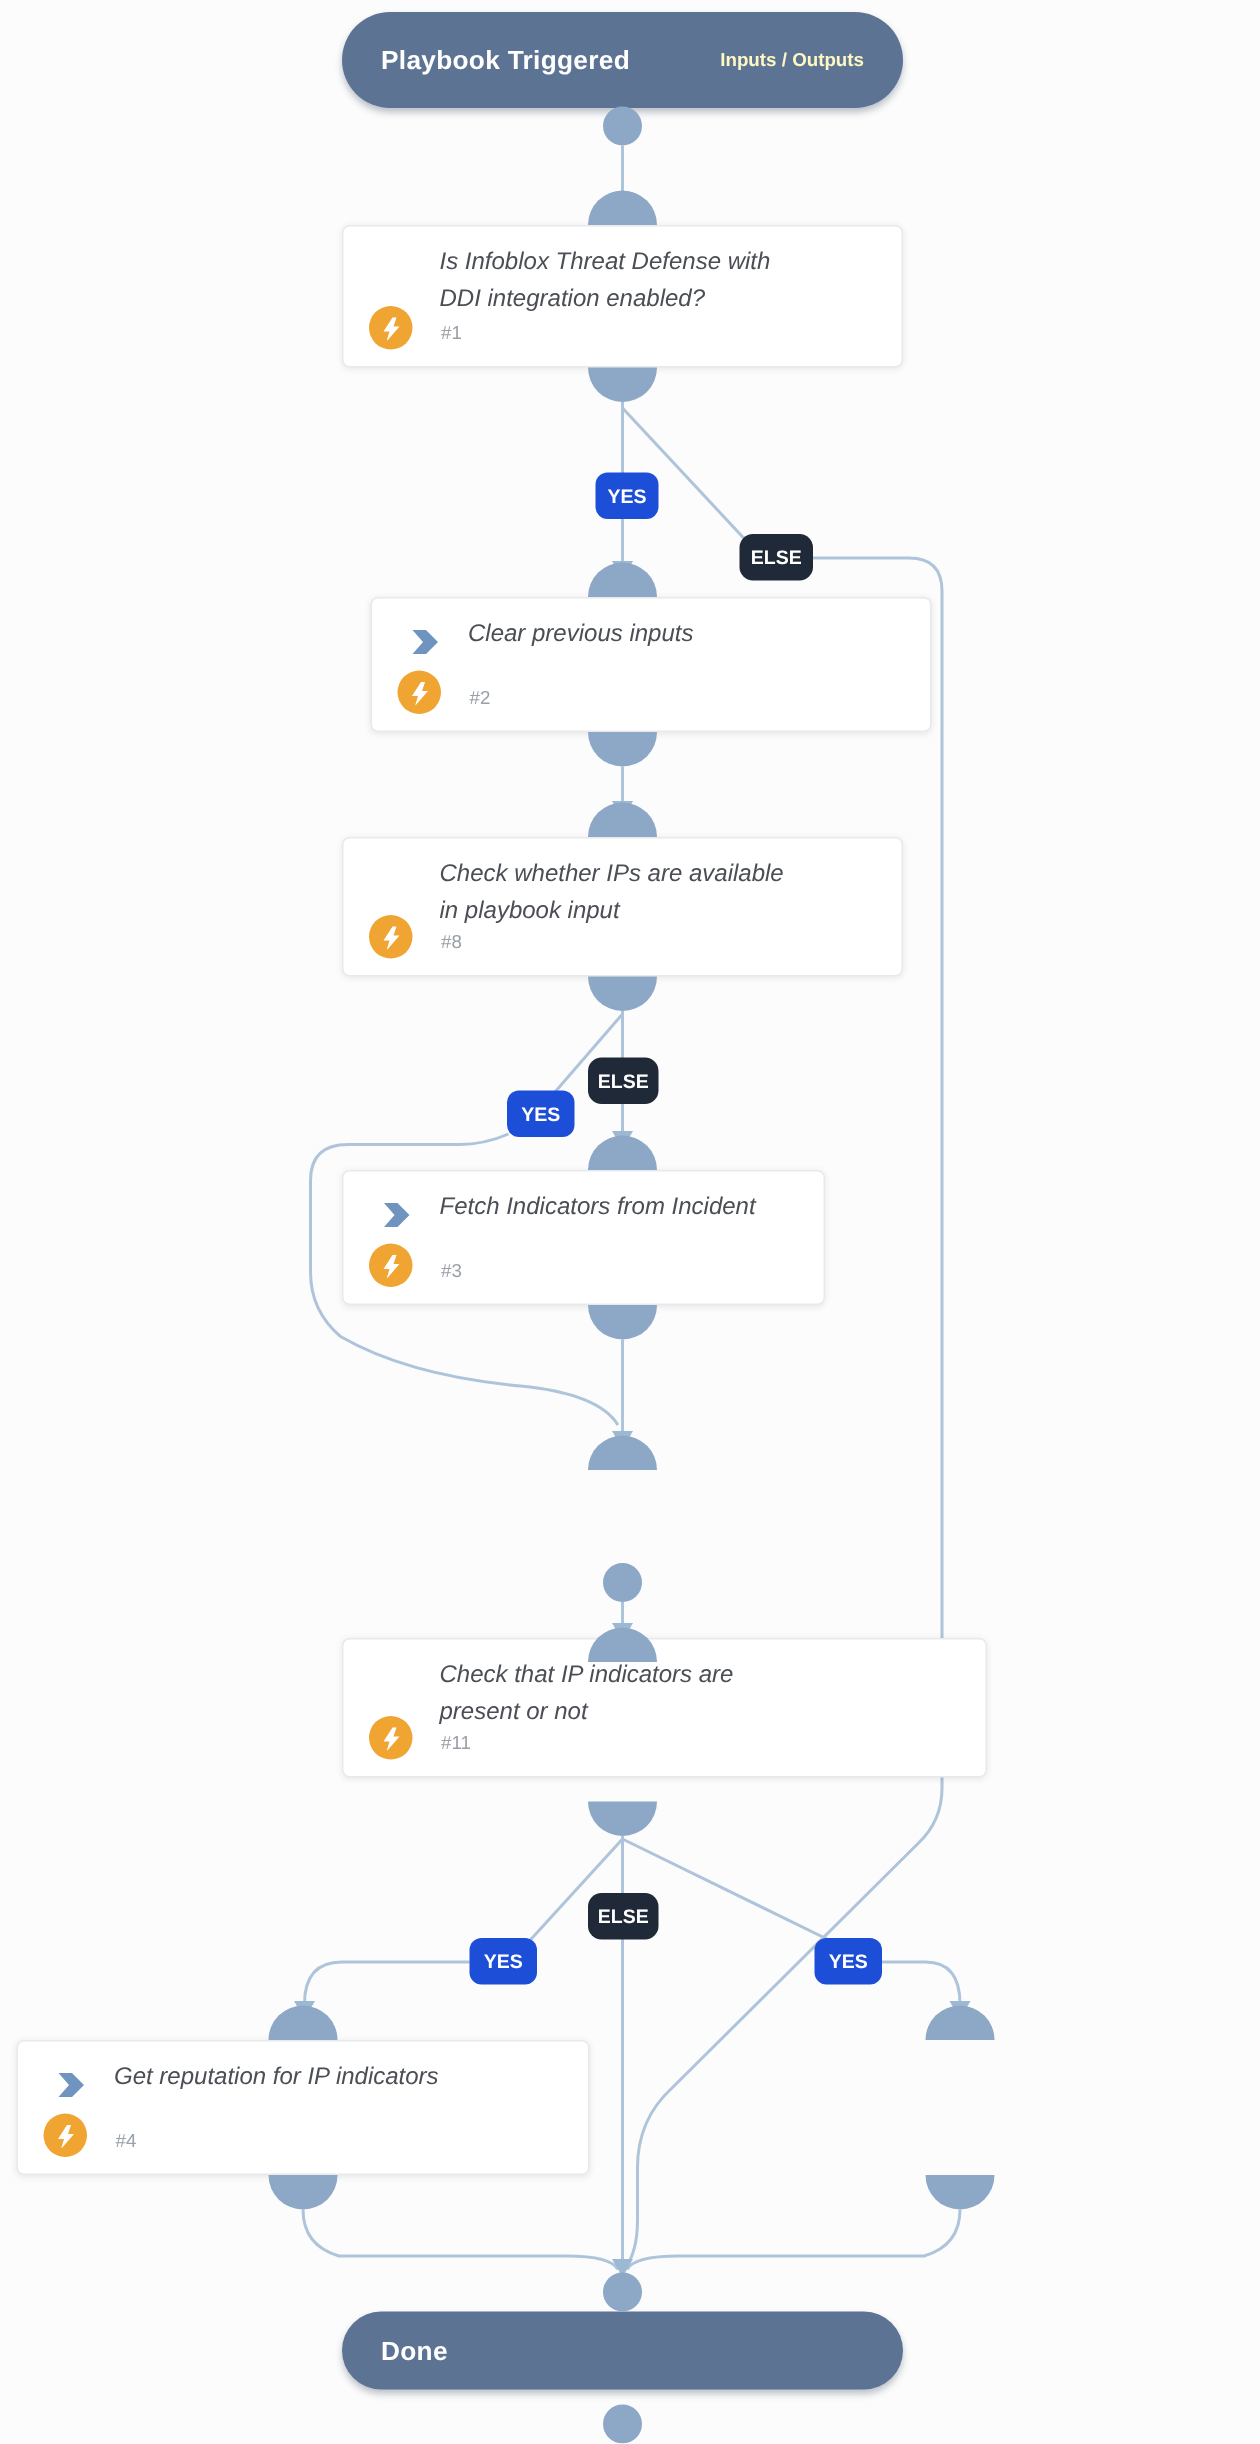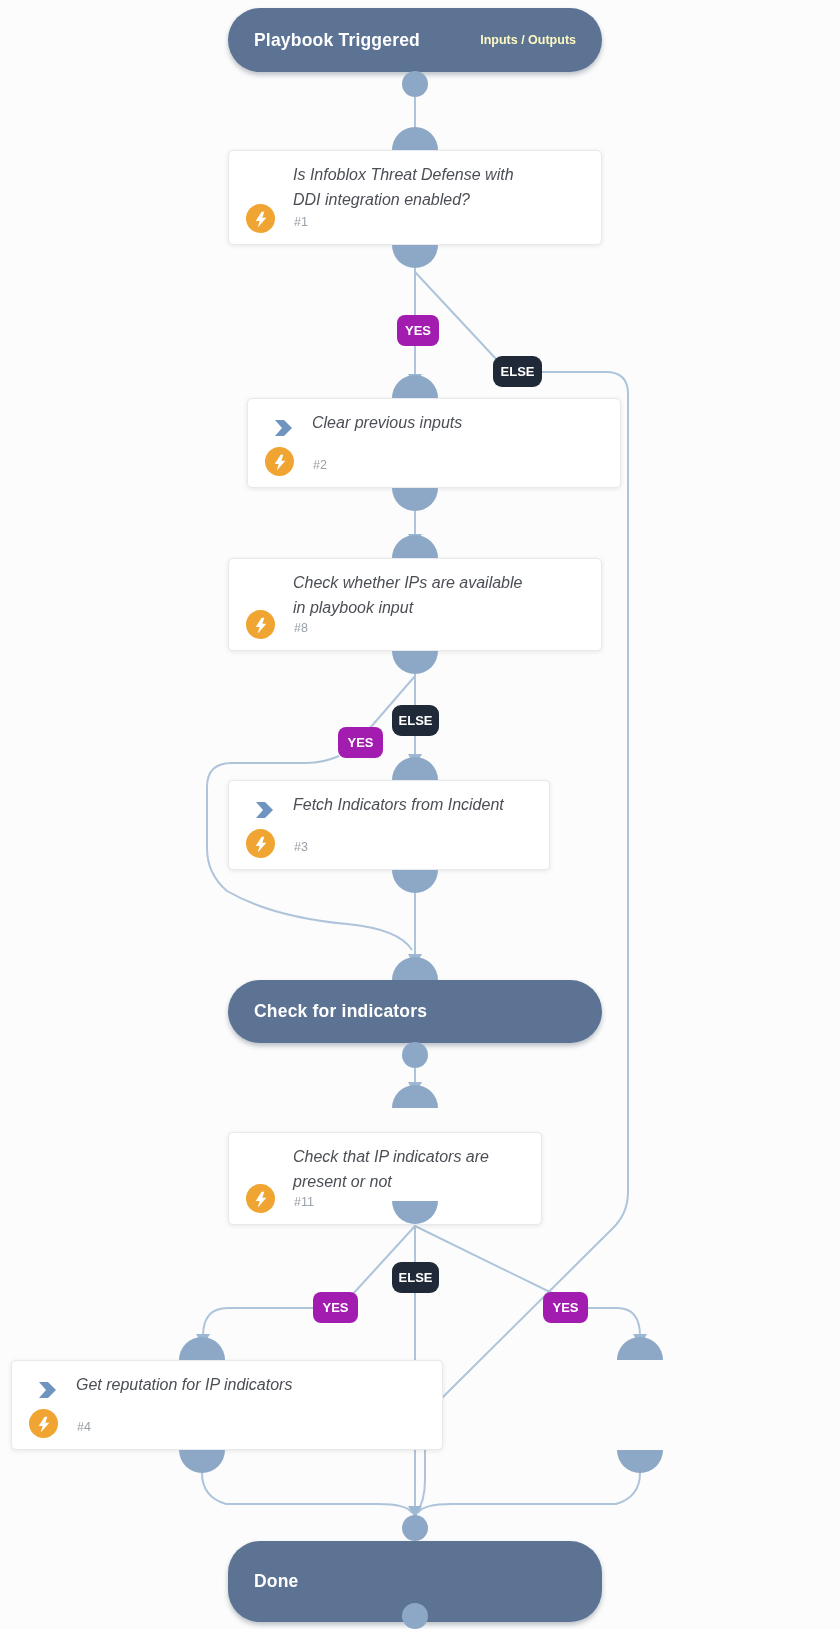--- a/index.html
+++ b/index.html
@@ -19,21 +19,21 @@
         box-shadow:0 1px 5px rgba(0,0,0,.09);box-sizing:border-box;}
   .card .title{position:absolute;left:64px;top:12px;max-width:245px;font-size:16px;color:#4b4f55;line-height:1.55;font-style:italic;}
   .card .tid{position:absolute;left:65px;bottom:15px;font-size:12.5px;color:#9aa0a8;}
   .ticon{position:absolute;left:24px;top:18px;width:22px;height:22px;}
   .diamond{width:16px;height:16px;margin:3px;background:#7e9cc0;transform:rotate(45deg);border-radius:2px;}
   .bolt{position:absolute;left:17px;bottom:11px;width:29px;height:29px;border-radius:50%;
         background:#f0a431;display:flex;align-items:center;justify-content:center;}
 
   .chip{position:absolute;z-index:4;color:#fff;font-weight:bold;font-size:13px;
         display:flex;align-items:center;justify-content:center;border-radius:8px;}
-  .chip.yes{background:#a21caf;}
+  .chip.yes{background:#1d4ed8;}
   .chip.else{background:#202937;border-radius:9px;}
 
   .dome{position:absolute;z-index:3;width:46px;height:23px;background:#8ca8c6;}
   .dome.up{border-radius:23px 23px 0 0;}
   .dome.down{border-radius:0 0 23px 23px;}
   .circle{position:absolute;z-index:3;width:26px;height:26px;border-radius:50%;background:#8ca8c6;}
 </style>
 </head>
 <body>
 
@@ -135,61 +135,58 @@
     <span class="bolt">
       <svg width="16" height="16" viewBox="0 0 24 24">
           <path fill="#fff" d="M13,1 L4,15 h6 l-3,10 L20,10 h-6 l3,-9 Z"></path>
         </svg>
     </span>
     <span class="tid">#3</span>
   </div>
   <div class="dome down" style="left:392px;top:870px;"></div>
 
   <div class="dome up" style="left:392px;top:957px;"></div>
-  <div class="pill" style="left:228px;top:980px;width:374px;height:63px;">
-    <span class="ptitle">Check for indicators</span>
-  </div>
   <div class="circle" style="left:402px;top:1042px;"></div>
 
   <div class="dome up" style="left:392px;top:1085px;"></div>
-  <div class="card" style="left:228px;top:1132px;width:314px;height:93px;">
+  <div class="card" style="left:228px;top:1092px;width:430px;height:93px;">
     <span class="ticon"><span class="diamond"></span></span>
     <span class="title">Check that IP indicators are present or not</span>
     <span class="bolt">
       <svg width="16" height="16" viewBox="0 0 24 24">
           <path fill="#fff" d="M13,1 L4,15 h6 l-3,10 L20,10 h-6 l3,-9 Z"></path>
         </svg>
     </span>
     <span class="tid">#11</span>
   </div>
   <div class="dome down" style="left:392px;top:1201px;"></div>
 
   <div class="chip else" style="left:392px;top:1262px;width:47px;height:31px;">ELSE</div>
   <div class="chip yes" style="left:313px;top:1292px;width:45px;height:31px;">YES</div>
   <div class="chip yes" style="left:543px;top:1292px;width:45px;height:31px;">YES</div>
 
   <div class="dome up" style="left:179px;top:1337px;"></div>
-  <div class="card" style="left:11px;top:1360px;width:432px;height:90px;">
+  <div class="card" style="left:11px;top:1360px;width:382px;height:90px;">
     <span class="ticon">
       <svg width="22" height="22" viewBox="0 0 22 22">
           <polygon fill="#6f94bf" points="3,3 12,3 20,11 12,19 3,19 10,11"></polygon>
         </svg>
     </span>
     <span class="title">Get reputation for IP indicators</span>
     <span class="bolt">
       <svg width="16" height="16" viewBox="0 0 24 24">
           <path fill="#fff" d="M13,1 L4,15 h6 l-3,10 L20,10 h-6 l3,-9 Z"></path>
         </svg>
     </span>
     <span class="tid">#4</span>
   </div>
   <div class="dome down" style="left:179px;top:1450px;"></div>
 
   <div class="dome up" style="left:617px;top:1337px;"></div>
   <div class="dome down" style="left:617px;top:1450px;"></div>
 
   <div class="circle" style="left:402px;top:1515px;"></div>
-  <div class="pill" style="left:228px;top:1541px;width:374px;height:81px;">
+  <div class="pill" style="left:228px;top:1541px;width:374px;height:52px;">
     <span class="ptitle">Done</span>
   </div>
   <div class="circle" style="left:402px;top:1603px;"></div>
 
 </div>
 
 </body></html>

